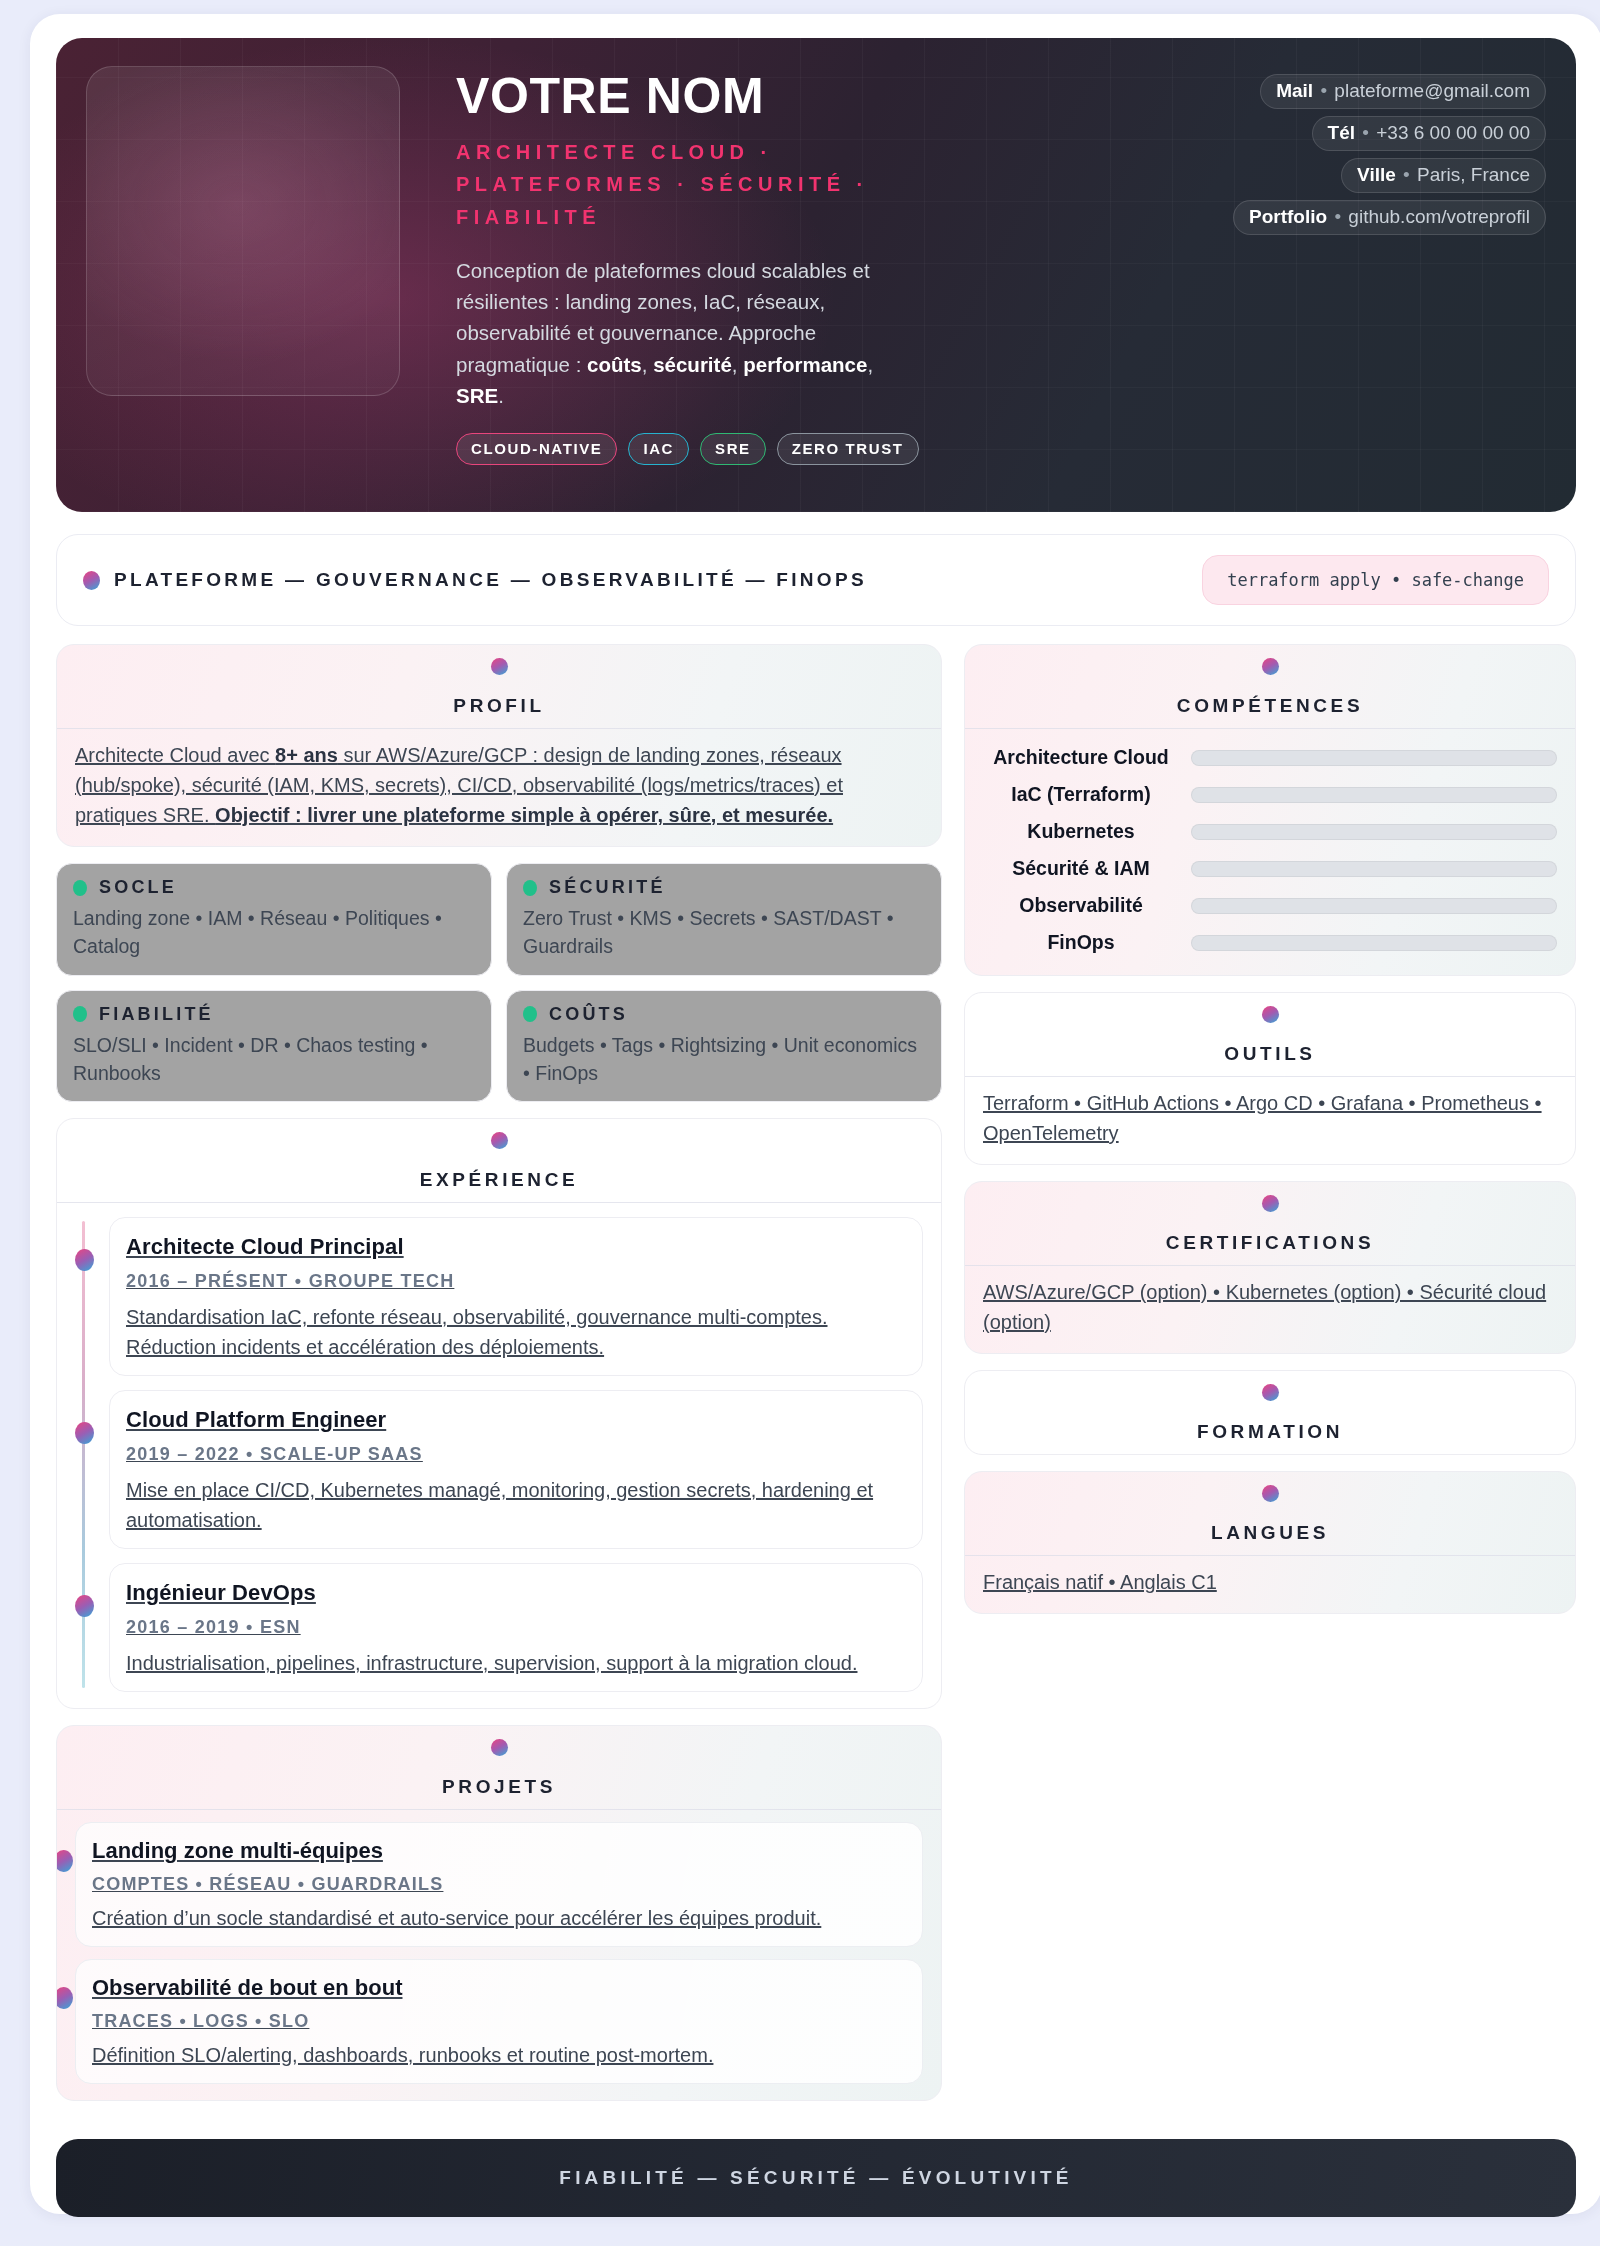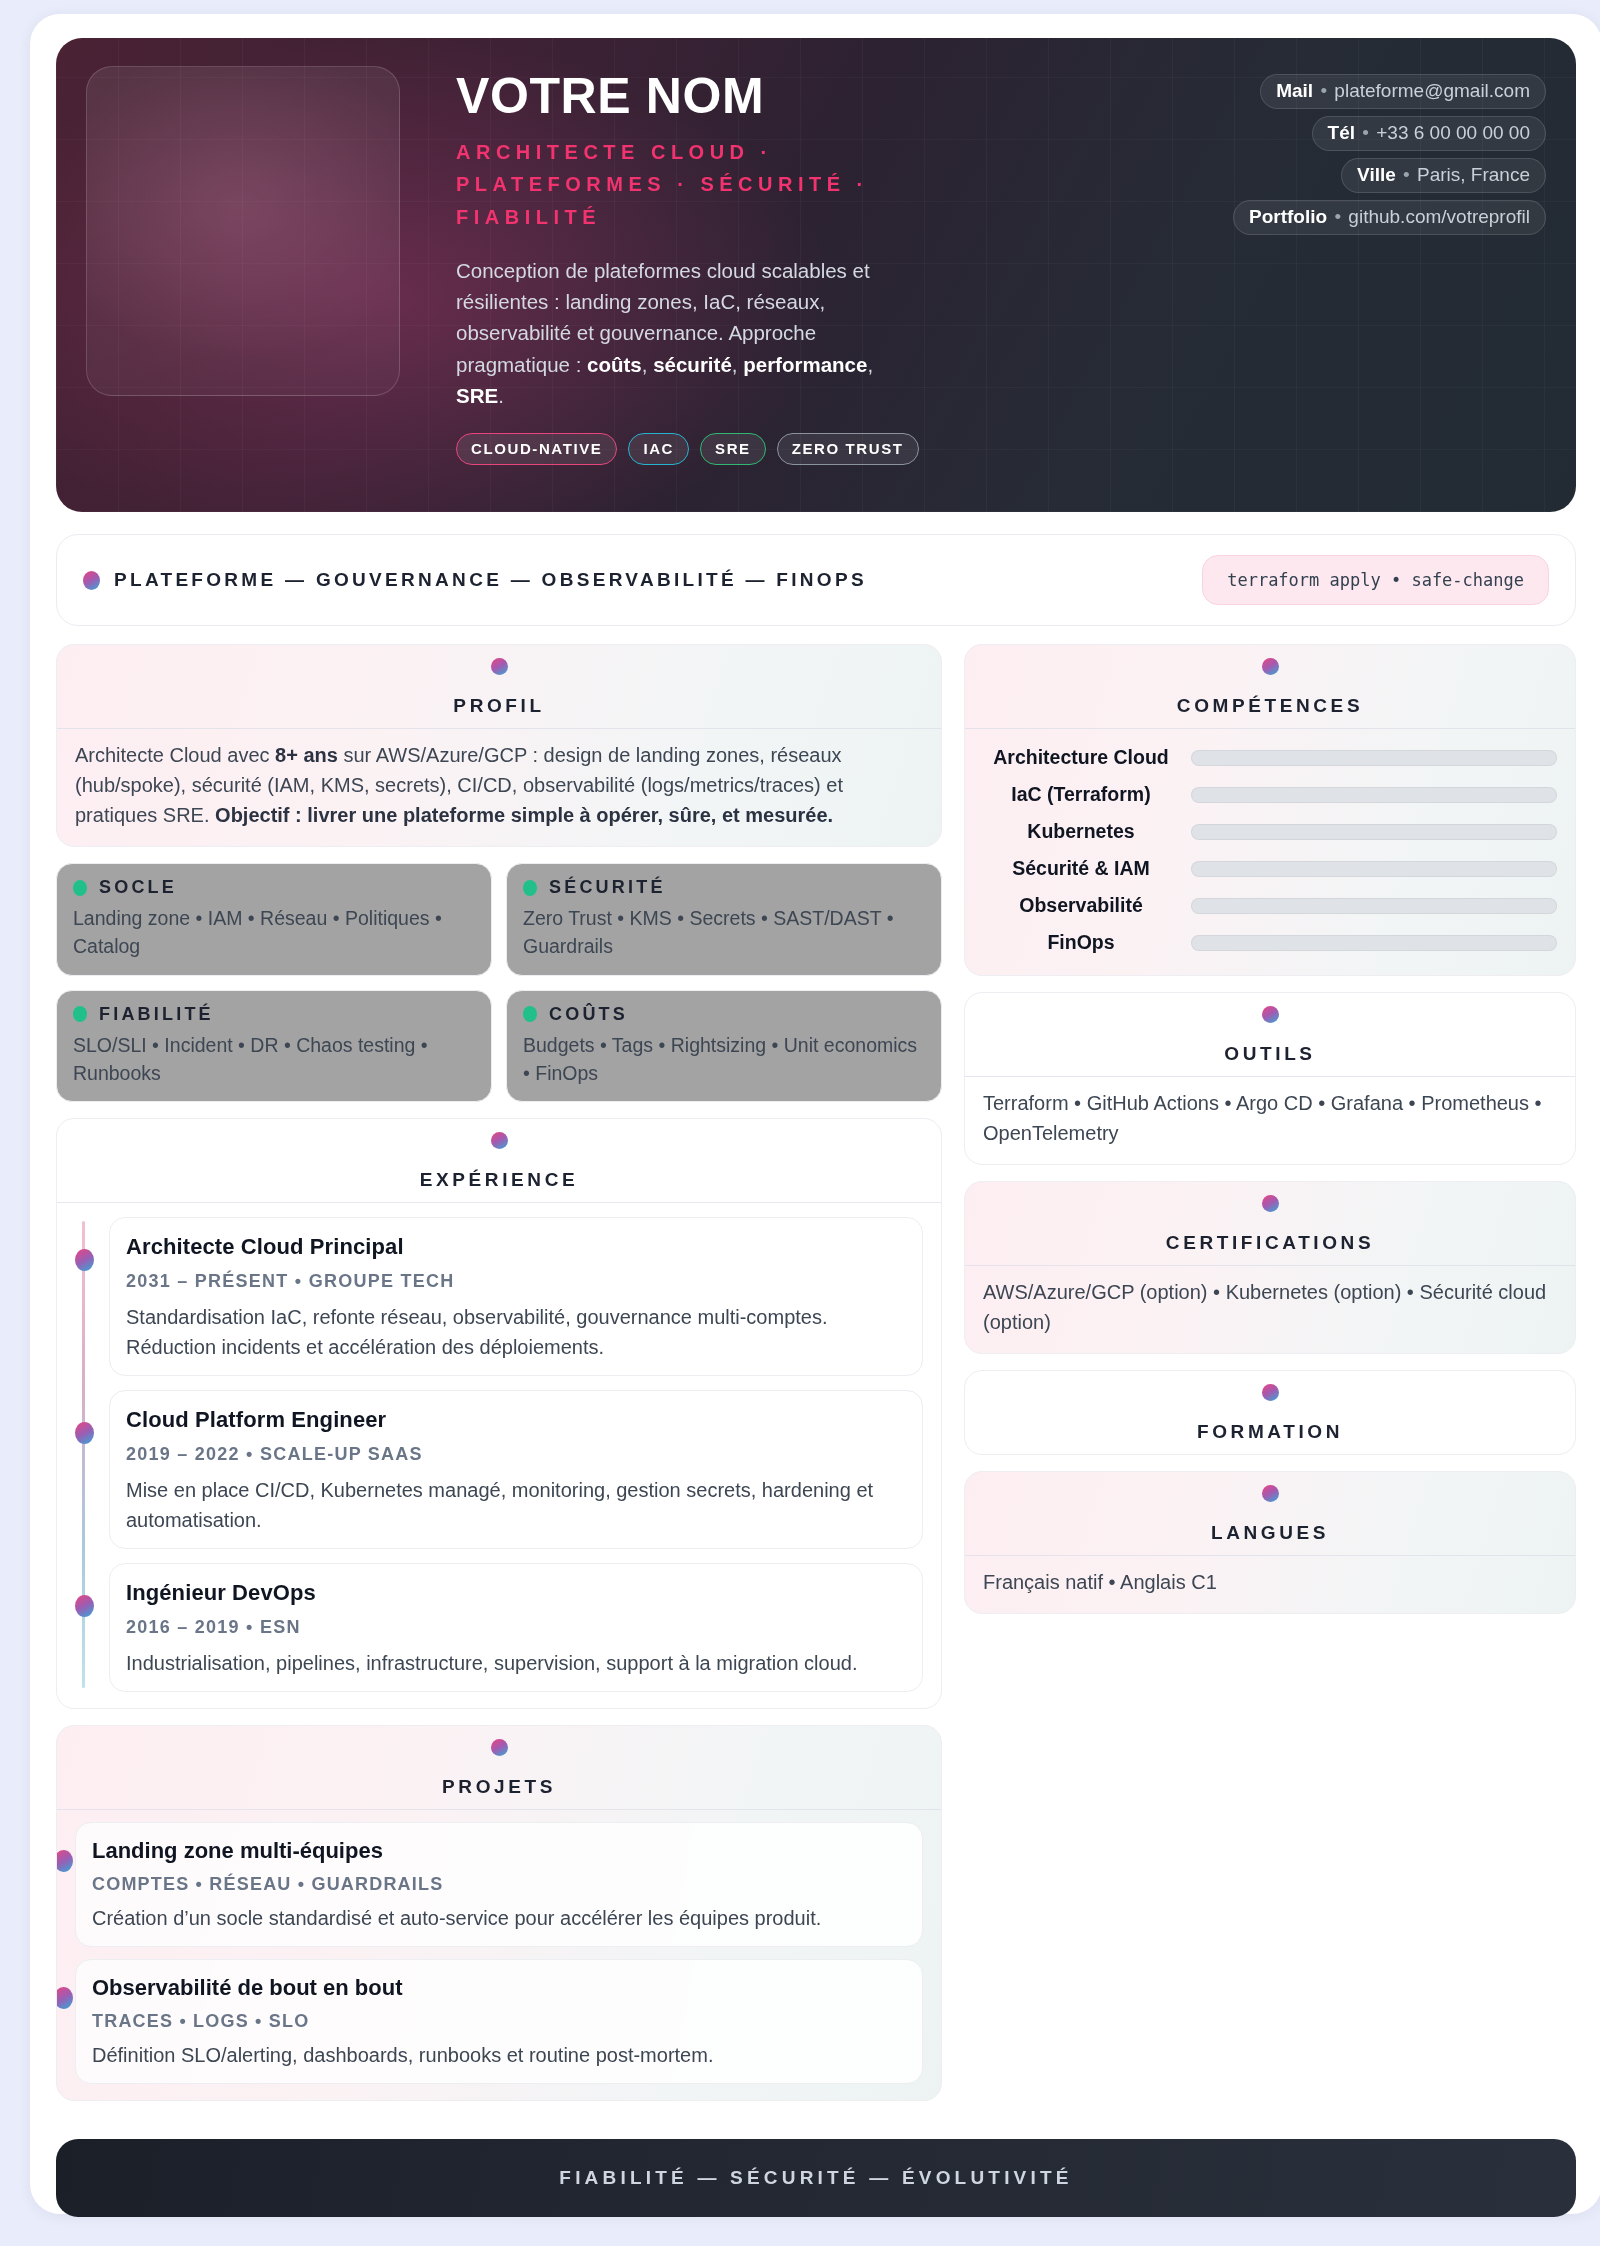--- a/index.html
+++ b/index.html
@@ -197,20 +197,21 @@
     letter-spacing: 3.6px;
     color: #1d2230;
   }
   .card-body {
     padding: 4px 18px 16px 18px;
     font-size: 20px;
     line-height: 1.5;
     color: #3d4653;
     border-top: 1px solid rgba(220,222,232,.75);
     padding-top: 11px;
+    text-decoration: underline;
   }
   .card-body b { color: #2b3342; font-weight: 700; }
 
   
   .mini-grid {
     display: grid;
     grid-template-columns: 1fr 1fr;
     gap: 14px;
     margin-bottom: 16px;
   }
@@ -429,21 +430,21 @@
         <div class="card-head">
           <span class="dot"></span>
           <span class="card-title">EXPÉRIENCE</span>
         </div>
         <div class="card-body" style="padding-top:14px;">
           <div class="timeline">
             <div class="tl-item">
               <span class="tl-dot"></span>
               <div class="tl-box">
                 <div class="tl-role">Architecte Cloud Principal</div>
-                <div class="tl-meta">2031 – PRÉSENT • GROUPE TECH</div>
+                <div class="tl-meta">2016 – PRÉSENT • GROUPE TECH</div>
                 <div class="tl-desc">Standardisation IaC, refonte réseau, observabilité, gouvernance multi-comptes. Réduction incidents et accélération des déploiements.</div>
               </div>
             </div>
             <div class="tl-item">
               <span class="tl-dot"></span>
               <div class="tl-box">
                 <div class="tl-role">Cloud Platform Engineer</div>
                 <div class="tl-meta">2019 – 2022 • SCALE-UP SAAS</div>
                 <div class="tl-desc">Mise en place CI/CD, Kubernetes managé, monitoring, gestion secrets, hardening et automatisation.</div>
               </div>

